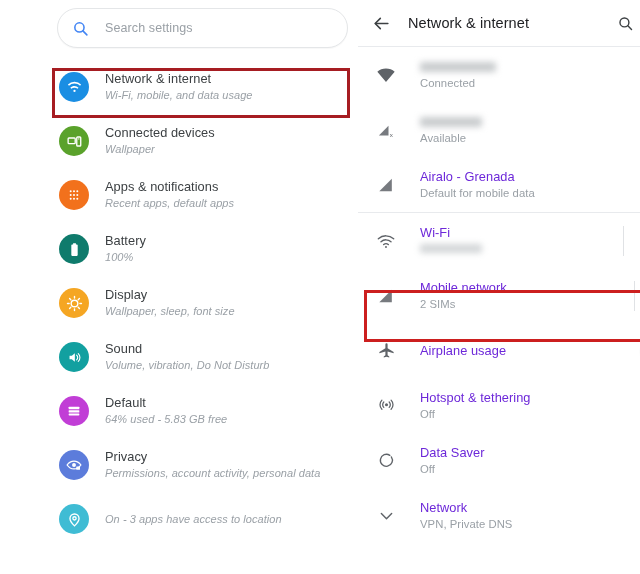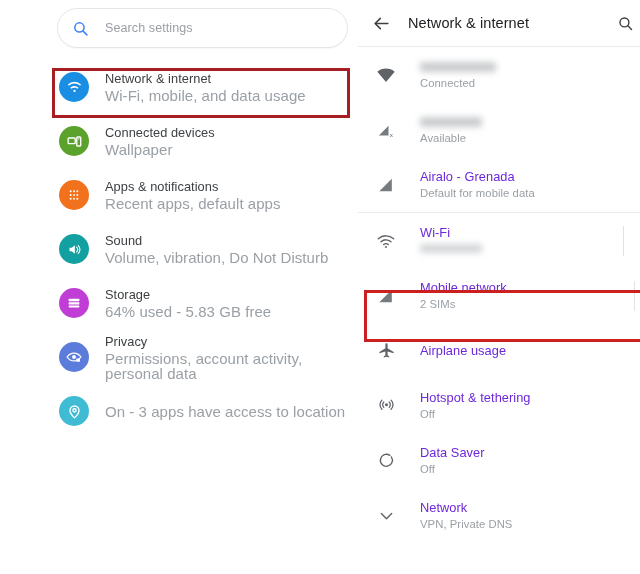--- a/index.html
+++ b/index.html
@@ -81,25 +81,26 @@
   }
   .s-icon svg { display: block; }
   .s-text { display: flex; flex-direction: column; justify-content: center; }
   .s-title {
     font-size: 12.8px;
     color: #3c4043;
     line-height: 16px;
     letter-spacing: 0.05px;
   }
   .s-sub {
-    font-size: 15px;
+    font-size: 11px;
     color: #9aa0a6;
     line-height: 15px;
     margin-top: 1px;
     letter-spacing: 0.05px;
+    font-style: italic;
   }
 
   
   .hl-left {
     position: absolute;
     left: 5px;
     top: 68px;
     width: 298px;
     height: 50px;
     border: 3px solid #a61d22;
@@ -328,21 +329,44 @@
               <circle cx="12" cy="17.5" r="1.5"></circle>
               <circle cx="17" cy="17.5" r="1.5"></circle>
           </svg>
         </span>
         <span class="s-text">
           <span class="s-title">Apps &amp; notifications</span>
           <span class="s-sub">Recent apps, default apps</span>
         </span>
       </div>
 
-
+      <div class="settings-row">
+        <span class="s-icon" style="background:#0f7b6c">
+          <svg viewBox="0 0 24 24" width="17" height="17" fill="currentColor">
+            <path d="M10 3h4v2h1.4c.6 0 1.1.5 1.1 1.1v13.8c0 .6-.5 1.1-1.1 1.1H8.6c-.6 0-1.1-.5-1.1-1.1V6.1C7.5 5.5 8 5 8.6 5H10V3z"></path>
+          </svg>
+        </span>
+        <span class="s-text">
+          <span class="s-title">Battery</span>
+          <span class="s-sub">100%</span>
+        </span>
+      </div>
+
+      <div class="settings-row">
+        <span class="s-icon" style="background:#f5a623">
+          <svg viewBox="0 0 24 24" width="19" height="19" fill="none" stroke="currentColor" stroke-width="1.8">
+            <circle cx="12" cy="12" r="4.2"></circle>
+            <path d="M12 3.2v2M12 18.8v2M3.2 12h2M18.8 12h2M5.8 5.8l1.5 1.5M16.7 16.7l1.5 1.5M18.2 5.8l-1.5 1.5M7.3 16.7l-1.5 1.5" stroke-linecap="round"></path>
+          </svg>
+        </span>
+        <span class="s-text">
+          <span class="s-title">Display</span>
+          <span class="s-sub">Wallpaper, sleep, font size</span>
+        </span>
+      </div>
 
       <div class="settings-row">
         <span class="s-icon" style="background:#12a0a0">
           <svg viewBox="0 0 24 24" width="17" height="17" fill="currentColor">
             <path d="M5 9.5v5h3.2L12.5 18V6L8.2 9.5H5z"></path>
             <path d="M15 8.6a4.6 4.6 0 010 6.8" fill="none" stroke="currentColor" stroke-width="1.6" stroke-linecap="round"></path>
             <path d="M17.3 6.5a7.6 7.6 0 010 11" fill="none" stroke="currentColor" stroke-width="1.6" stroke-linecap="round"></path>
           </svg>
         </span>
         <span class="s-text">
@@ -353,21 +377,21 @@
 
       <div class="settings-row">
         <span class="s-icon" style="background:#c13ed6">
           <svg viewBox="0 0 24 24" width="16" height="16" fill="currentColor">
             <rect x="4" y="5.5" width="16" height="4" rx="1"></rect>
             <rect x="4" y="10.8" width="16" height="3.6" rx="1"></rect>
             <rect x="4" y="15.6" width="16" height="3.2" rx="1"></rect>
           </svg>
         </span>
         <span class="s-text">
-          <span class="s-title">Storage</span>
+          <span class="s-title">Default</span>
           <span class="s-sub">64% used - 5.83 GB free</span>
         </span>
       </div>
 
       <div class="settings-row">
         <span class="s-icon" style="background:#5c7cdb">
           <svg viewBox="0 0 24 24" width="18" height="18" fill="none" stroke="currentColor" stroke-width="1.7">
             <path d="M2.8 12S6.4 6.8 12 6.8 21.2 12 21.2 12 17.6 17.2 12 17.2 2.8 12 2.8 12z"></path>
             <circle cx="12" cy="12" r="2.6" fill="currentColor" stroke="none"></circle>
             <rect x="15" y="14" width="5" height="4.4" rx="0.7" fill="currentColor" stroke="none"></rect>

